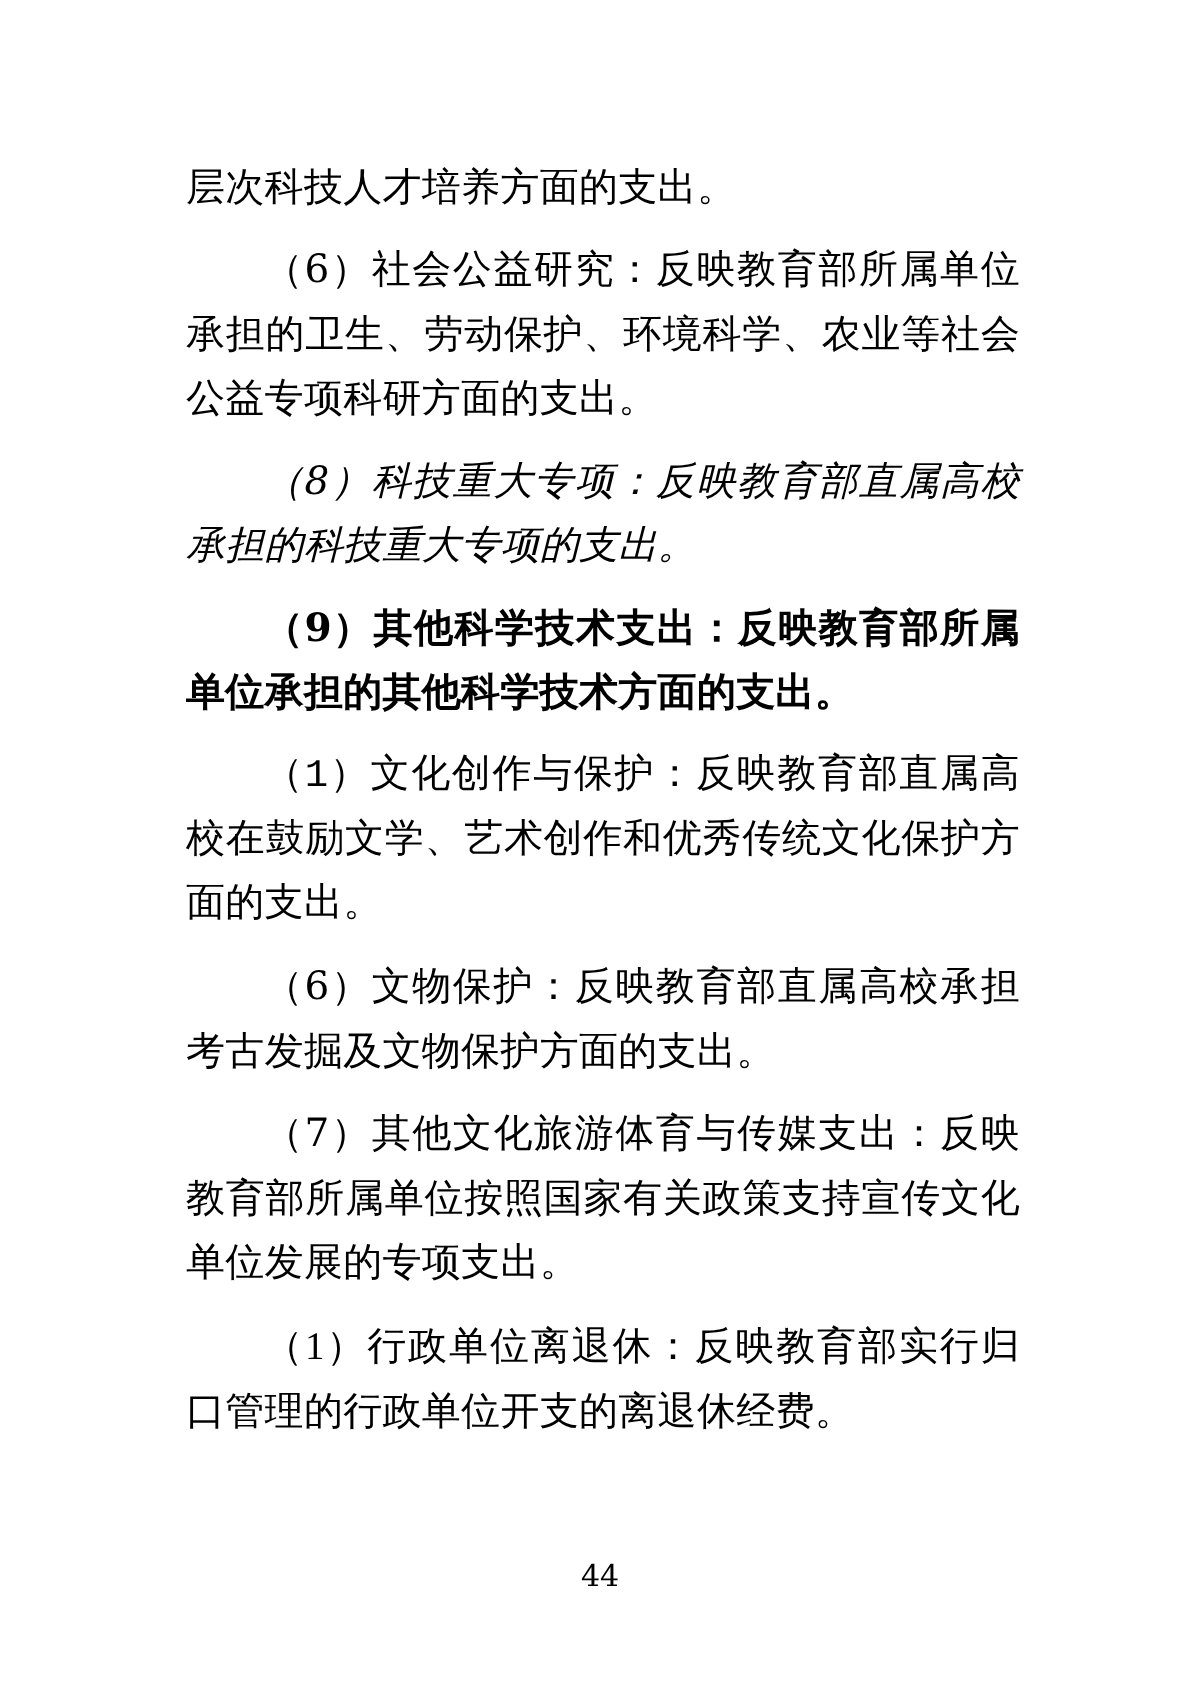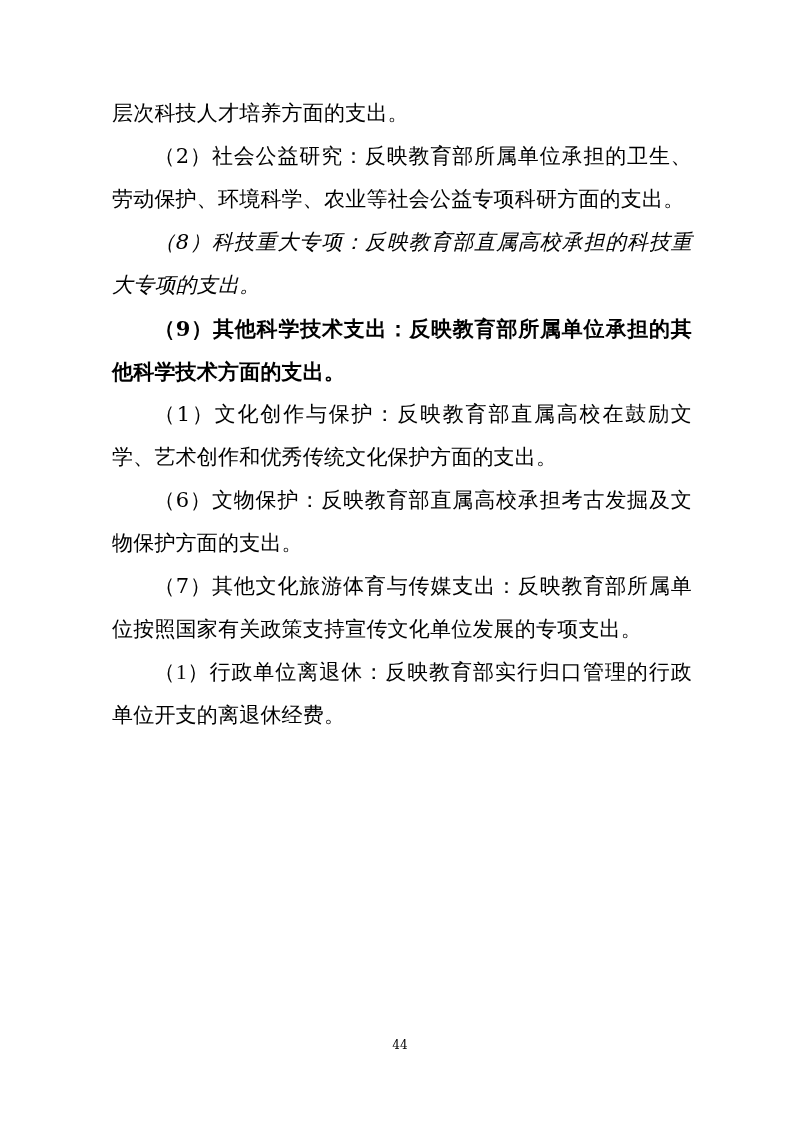--- a/index.html
+++ b/index.html
@@ -17,49 +17,49 @@
     font-family: "DejaVu Serif", "Liberation Serif", serif;
     color: #000000;
   }
   .content {
     position: absolute;
     left: 112px;
     top: 92px;
     width: 580px;
   }
   .para {
-    font-size: 21px;
+    font-size: 26px;
     line-height: 43px;
     text-align: justify;
     text-justify: inter-ideograph;
     letter-spacing: 0.2px;
-    margin: 0;
+    margin: 12px;
     white-space: pre-wrap;
   }
   .indent {
     text-indent: 0;
   }
   .page-number {
     position: absolute;
     left: 0;
     right: 0;
     top: 1038px;
     text-align: center;
-    font-size: 12px;
+    font-size: 20px;
     font-family: "DejaVu Serif", "Liberation Serif", serif;
   }
 </style>
 </head>
 <body>
 
 <div class="page">
   <div class="content">
     <p class="para">层次科技人才培养方面的支出。</p>
-    <p class="para indent" style="text-indent: 2em;">（2）社会公益研究：反映教育部所属单位承担的卫生、劳动保护、环境科学、农业等社会公益专项科研方面的支出。</p>
+    <p class="para indent" style="text-indent: 2em;">（6）社会公益研究：反映教育部所属单位承担的卫生、劳动保护、环境科学、农业等社会公益专项科研方面的支出。</p>
     <p class="para indent" style="text-indent: 2em; font-style: italic;">（8）科技重大专项：反映教育部直属高校承担的科技重大专项的支出。</p>
     <p class="para indent" style="text-indent: 2em; font-weight: bold;">（9）其他科学技术支出：反映教育部所属单位承担的其他科学技术方面的支出。</p>
-    <p class="para indent" style="text-indent: 2em;">（1）文化创作与保护：反映教育部直属高校在鼓励文学、艺术创作和优秀传统文化保护方面的支出。</p>
+    <p class="para indent" style="text-indent: 2em; font-family: Liberation Mono, monospace;">（1）文化创作与保护：反映教育部直属高校在鼓励文学、艺术创作和优秀传统文化保护方面的支出。</p>
     <p class="para indent" style="text-indent: 2em;">（6）文物保护：反映教育部直属高校承担考古发掘及文物保护方面的支出。</p>
     <p class="para indent" style="text-indent: 2em;">（7）其他文化旅游体育与传媒支出：反映教育部所属单位按照国家有关政策支持宣传文化单位发展的专项支出。</p>
     <p class="para indent" style="text-indent: 2em; font-family: Liberation Serif, serif;">（1）行政单位离退休：反映教育部实行归口管理的行政单位开支的离退休经费。</p>
   </div>
   <div class="page-number">44</div>
 </div>
 
 </body></html>

